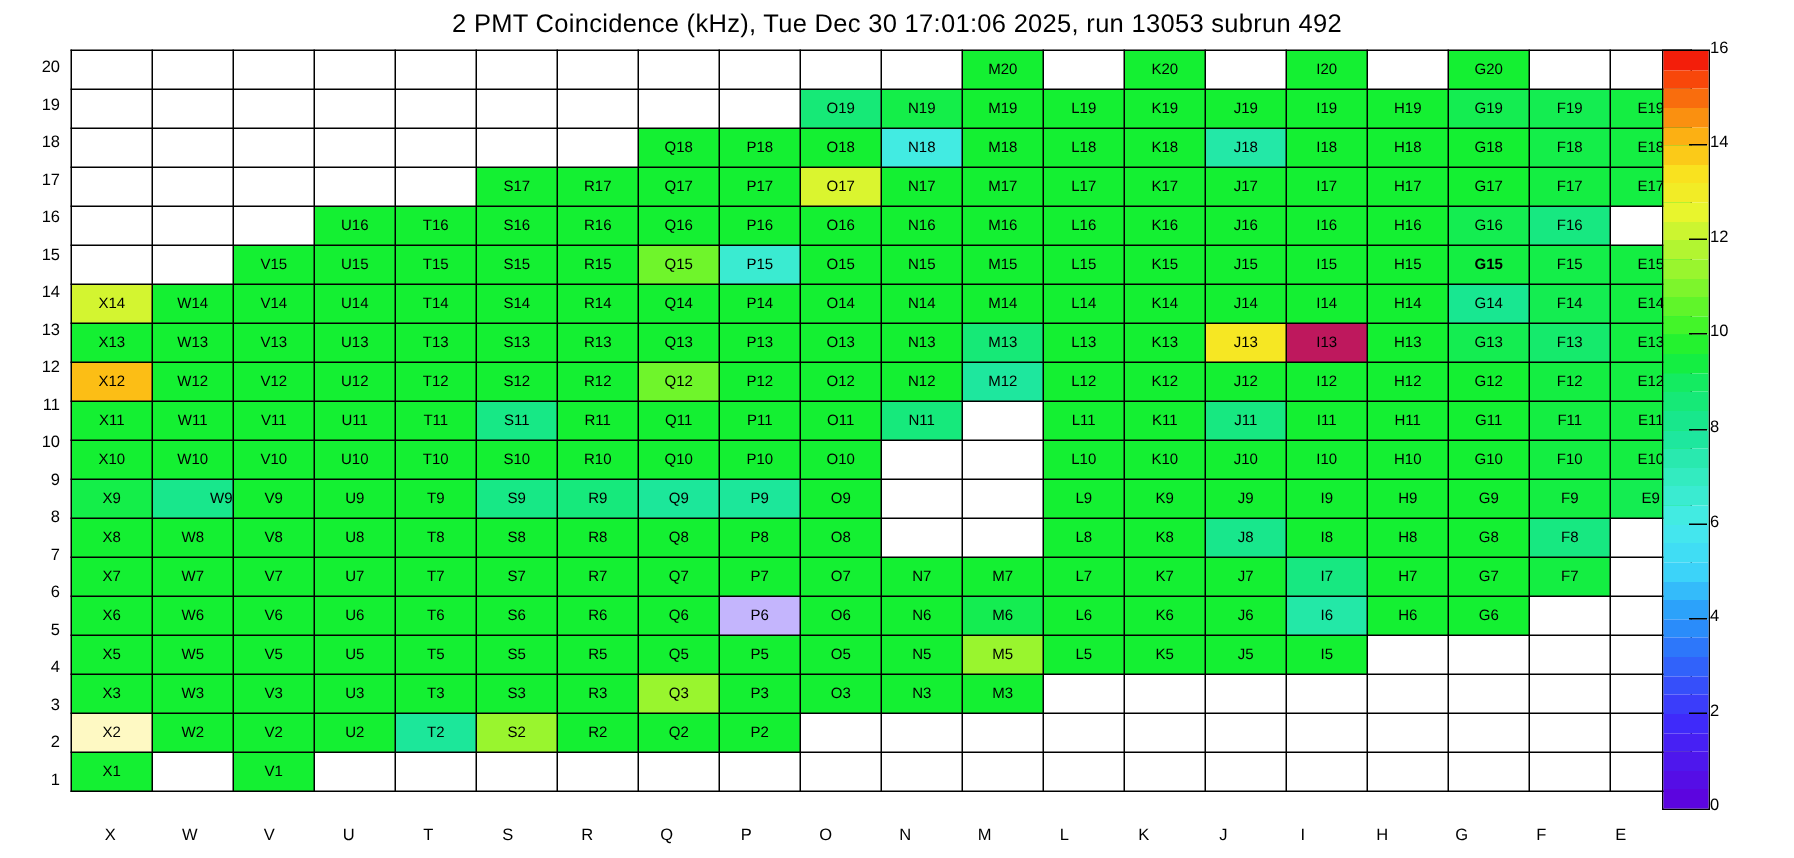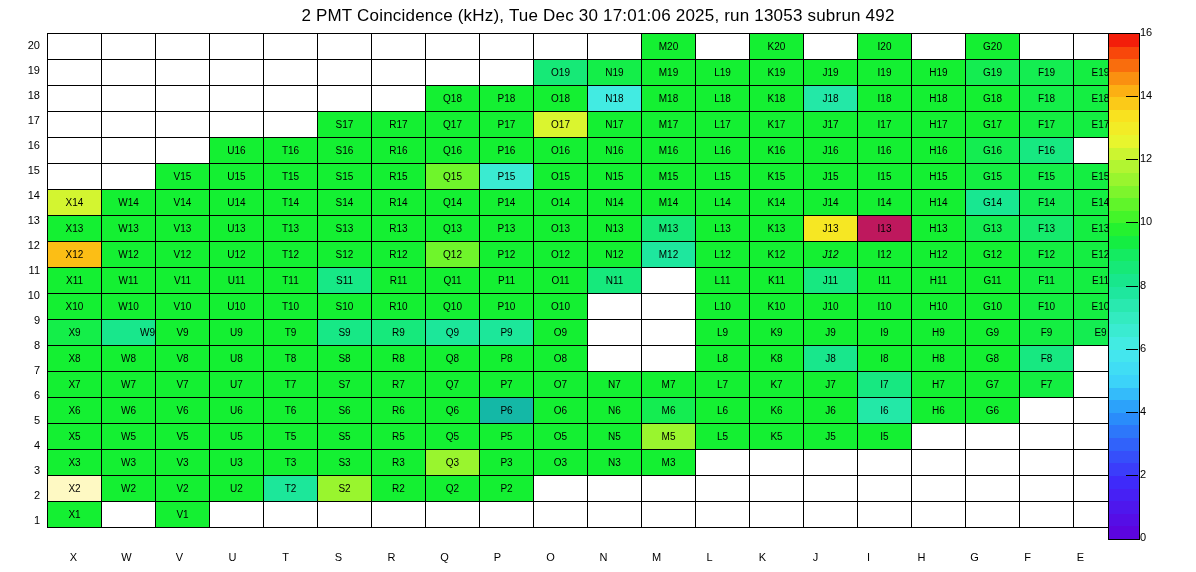--- a/index.html
+++ b/index.html
@@ -182,21 +182,21 @@
             <td class="cell" style="background: rgb(111, 245, 43);">Q15</td>
             <td class="cell" style="background: rgb(58, 235, 209);">P15</td>
             <td class="cell" style="background: rgb(20, 240, 50);">O15</td>
             <td class="cell" style="background: rgb(20, 240, 50);">N15</td>
             <td class="cell" style="background: rgb(20, 240, 50);">M15</td>
             <td class="cell" style="background: rgb(20, 240, 50);">L15</td>
             <td class="cell" style="background: rgb(20, 240, 50);">K15</td>
             <td class="cell" style="background: rgb(20, 240, 50);">J15</td>
             <td class="cell" style="background: rgb(20, 240, 50);">I15</td>
             <td class="cell" style="background: rgb(20, 240, 50);">H15</td>
-            <td class="cell" style="background: rgb(20, 238, 66);">G15</td>
+            <td class="cell" style="background: rgb(20, 238, 66); font-weight: bold;">G15</td>
             <td class="cell" style="background: rgb(20, 238, 73);">F15</td>
             <td class="cell" style="background: rgb(20, 238, 66);">E15</td>
           </tr>
           <tr>
             <td class="cell" style="background: rgb(211, 245, 48);">X14</td>
             <td class="cell" style="background: rgb(20, 240, 50);">W14</td>
             <td class="cell" style="background: rgb(20, 240, 50);">V14</td>
             <td class="cell" style="background: rgb(20, 240, 50);">U14</td>
             <td class="cell" style="background: rgb(20, 240, 50);">T14</td>
             <td class="cell" style="background: rgb(20, 240, 50);">S14</td>
@@ -245,21 +245,21 @@
             <td class="cell" style="background: rgb(20, 240, 50);">T12</td>
             <td class="cell" style="background: rgb(20, 240, 50);">S12</td>
             <td class="cell" style="background: rgb(20, 240, 50);">R12</td>
             <td class="cell" style="background: rgb(111, 245, 43);">Q12</td>
             <td class="cell" style="background: rgb(20, 240, 50);">P12</td>
             <td class="cell" style="background: rgb(20, 240, 50);">O12</td>
             <td class="cell" style="background: rgb(20, 240, 50);">N12</td>
             <td class="cell" style="background: rgb(30, 231, 158);">M12</td>
             <td class="cell" style="background: rgb(20, 240, 50);">L12</td>
             <td class="cell" style="background: rgb(20, 240, 50);">K12</td>
-            <td class="cell" style="background: rgb(20, 240, 50); font-style: italic;">J12</td>
+            <td class="cell" style="background: rgb(20, 240, 50);">J12</td>
             <td class="cell" style="background: rgb(20, 240, 50);">I12</td>
             <td class="cell" style="background: rgb(20, 240, 50);">H12</td>
             <td class="cell" style="background: rgb(20, 240, 50);">G12</td>
             <td class="cell" style="background: rgb(20, 238, 66);">F12</td>
             <td class="cell" style="background: rgb(20, 238, 66);">E12</td>
           </tr>
           <tr>
             <td class="cell" style="background: rgb(20, 240, 50);">X11</td>
             <td class="cell" style="background: rgb(20, 240, 50);">W11</td>
             <td class="cell" style="background: rgb(20, 240, 50);">V11</td>
@@ -371,21 +371,21 @@
           </tr>
           <tr>
             <td class="cell" style="background: rgb(20, 240, 50);">X6</td>
             <td class="cell" style="background: rgb(20, 240, 50);">W6</td>
             <td class="cell" style="background: rgb(20, 240, 50);">V6</td>
             <td class="cell" style="background: rgb(20, 240, 50);">U6</td>
             <td class="cell" style="background: rgb(20, 240, 50);">T6</td>
             <td class="cell" style="background: rgb(20, 240, 50);">S6</td>
             <td class="cell" style="background: rgb(20, 240, 50);">R6</td>
             <td class="cell" style="background: rgb(20, 240, 50);">Q6</td>
-            <td class="cell" style="background: #14b8a6;">P6</td>
+            <td class="cell" style="background: #c4b5fd;">P6</td>
             <td class="cell" style="background: rgb(20, 240, 50);">O6</td>
             <td class="cell" style="background: rgb(20, 240, 50);">N6</td>
             <td class="cell" style="background: rgb(20, 237, 81);">M6</td>
             <td class="cell" style="background: rgb(20, 240, 50);">L6</td>
             <td class="cell" style="background: rgb(20, 240, 50);">K6</td>
             <td class="cell" style="background: rgb(20, 240, 50);">J6</td>
             <td class="cell" style="background: rgb(35, 232, 167);">I6</td>
             <td class="cell" style="background: rgb(20, 240, 50);">H6</td>
             <td class="cell" style="background: rgb(20, 240, 50);">G6</td>
             <td class="cell empty"></td>

